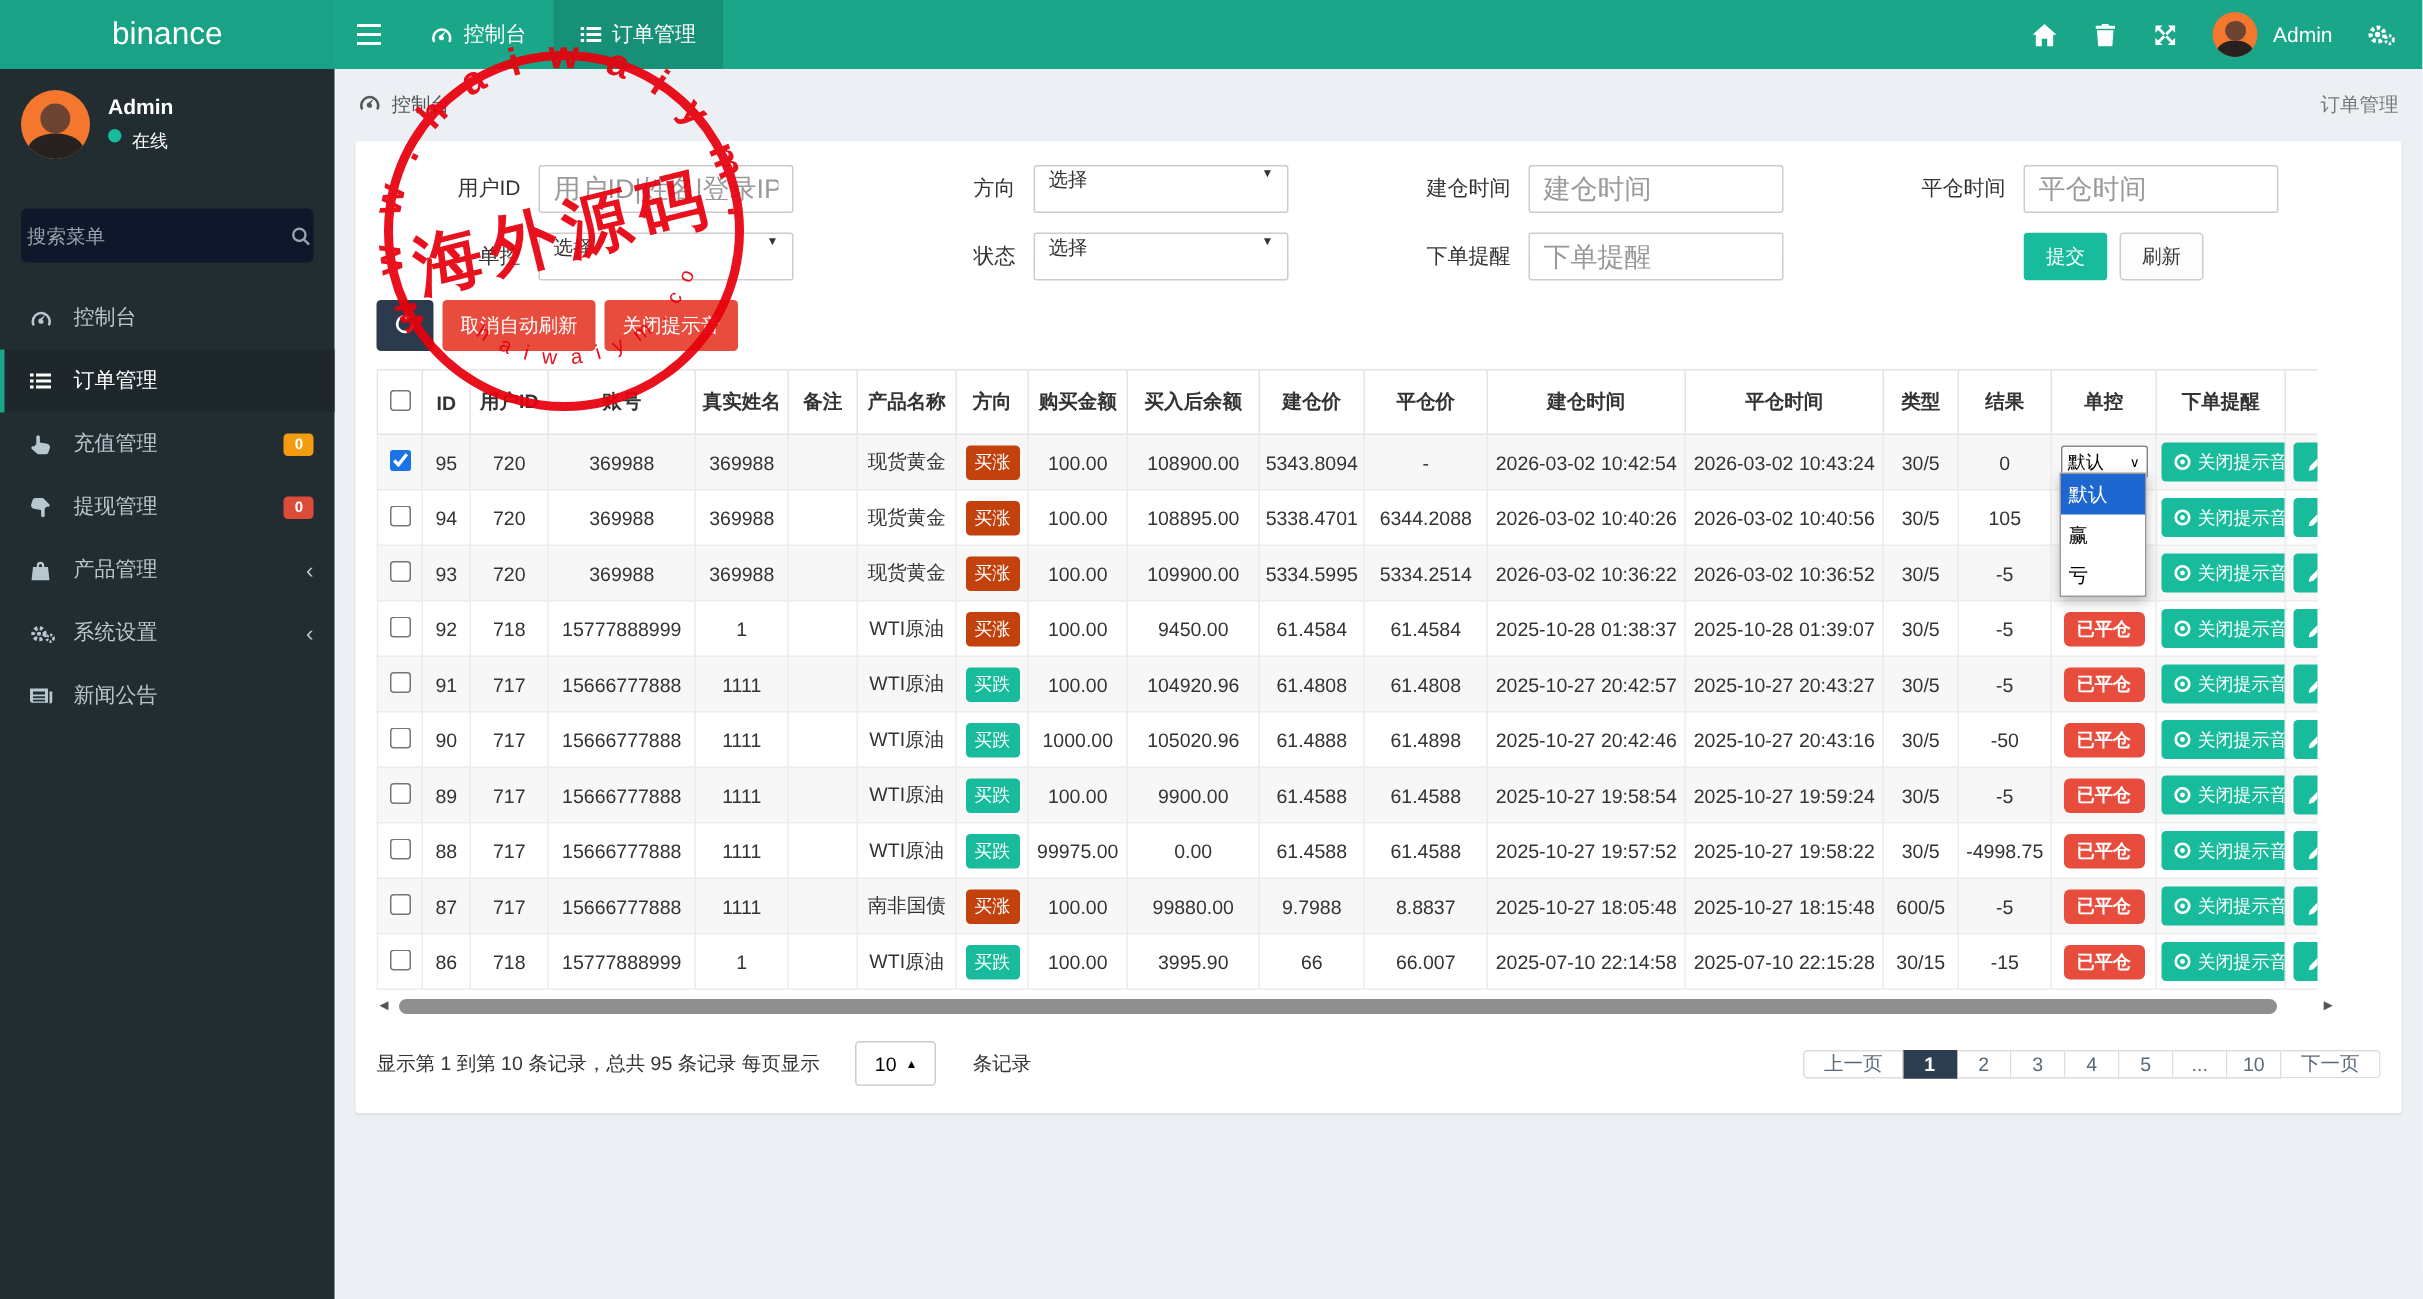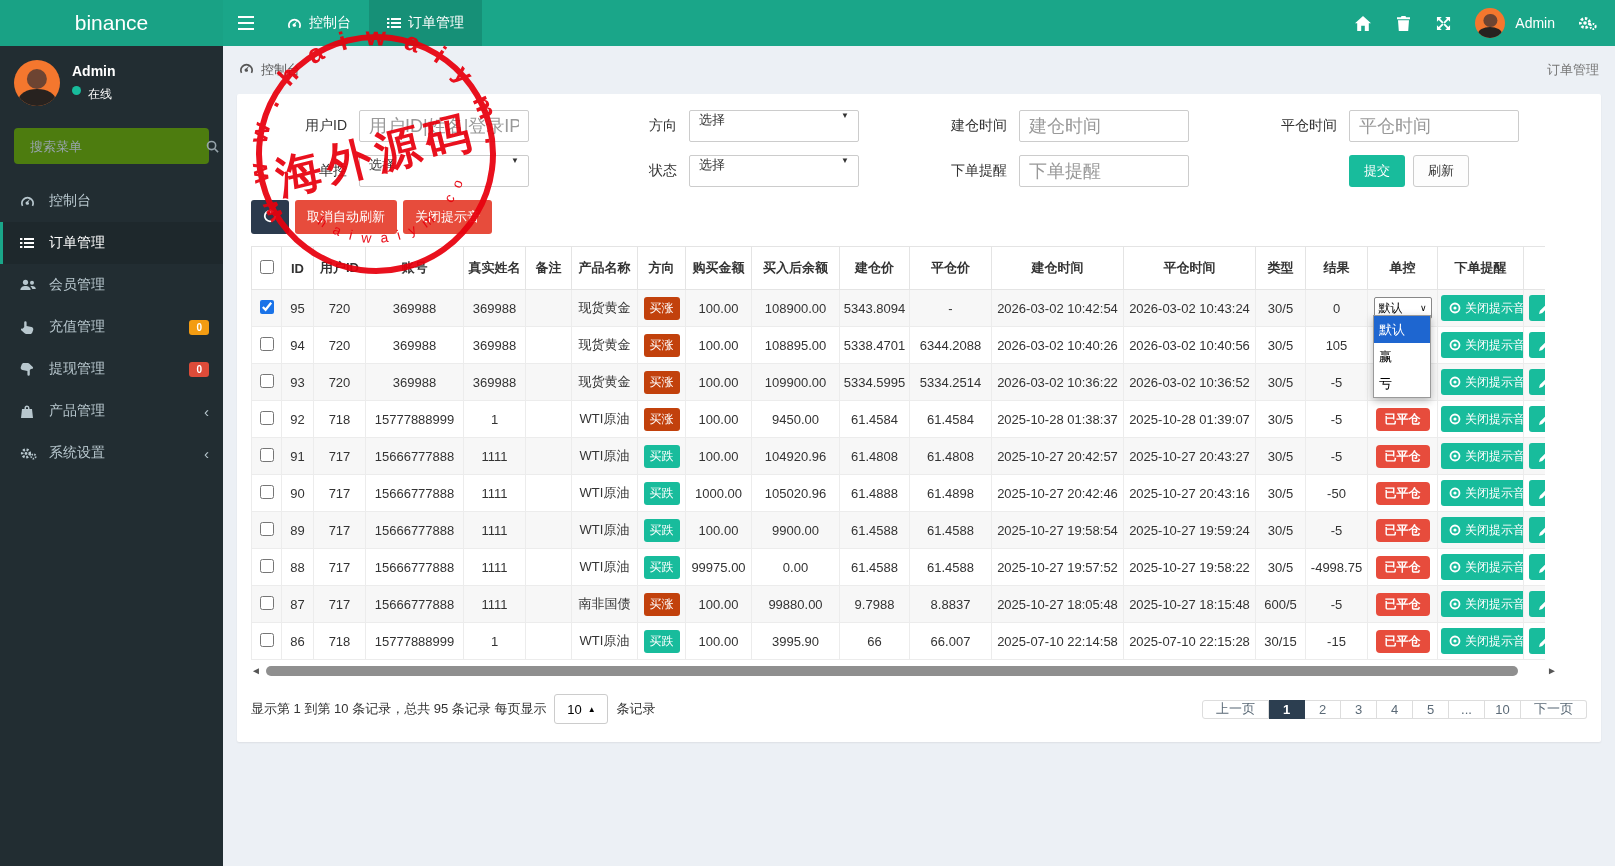--- a/index.html
+++ b/index.html
@@ -19,21 +19,21 @@
 .avatar::before{content:"";position:absolute;left:50%;top:20%;transform:translateX(-50%);width:44%;height:44%;border-radius:50%;background:#6d4432}
 .avatar::after{content:"";position:absolute;left:50%;top:64%;transform:translateX(-50%);width:80%;height:48%;border-radius:50% 50% 0 0;background:#27221f}
 .av-sm{width:30px;height:30px}
 .av-lg{width:46px;height:46px}
 
 .sidebar{position:absolute;left:0;top:46px;width:223px;height:820px;background:#222d32;z-index:5}
 .profile{display:flex;align-items:center;gap:12px;padding:14px}
 .p-name{color:#fff;font-size:14px;font-weight:bold;margin-bottom:7px}
 .p-status{display:flex;gap:7px;color:#fff;font-size:12px}
 .dot{width:9px;height:9px;border-radius:50%;background:#18bc9c}
-.side-search{margin:8px 14px 16px;height:36px;background:#4d7c0f;border-radius:4px;display:flex;align-items:center;padding:0 16px}
+.side-search{margin:19px 14px 16px;height:36px;background:#0f172a;border-radius:4px;display:flex;align-items:center;padding:0 4px}
 .side-search input{flex:1;background:transparent;border:none;outline:none;color:#ccc;font-size:13px;font-family:inherit}
 .side-search input::placeholder{color:#97a4ab}
 .side-search .sic{color:#97a4ab;display:flex}
 #sidebar-menu .menu-item{height:42px;display:flex;align-items:center;padding:0 14px 0 17px;color:#b8c7ce;font-size:14px;border-left:3px solid transparent;cursor:pointer}
 #sidebar-menu .menu-item.active{background:#1e282c;color:#fff;border-left-color:#1aa689}
 .mi-ic{width:29px;flex:none;display:flex;align-items:center}
 .mi-label{flex:1}
 .mi-badge{font-size:10px;font-weight:bold;color:#fff;border-radius:3px;padding:2px 7px}
 .mi-chev{font-size:15px;color:#b8c7ce}
 
@@ -78,21 +78,21 @@
 .dd-item{height:27px;line-height:27px;padding-left:5px;font-size:13px;color:#000;cursor:pointer}
 .dd-item.sel{background:#1e66d0;color:#fff}
 
 .hscroll{position:relative;height:13px;margin:5px 0 0;width:1336px}
 .hs-thumb{position:absolute;left:15px;top:1px;width:1252px;height:10px;background:#8f8f8f;border-radius:5px;cursor:pointer}
 .hs-arrow{position:absolute;top:0;font-size:10px;color:#555;cursor:pointer}
 .hs-left{left:0}
 .hs-right{right:30px}
 
 .tfoot{display:flex;align-items:center;justify-content:space-between;margin-top:16px}
-.summary{display:flex;align-items:center;gap:8px;font-size:13px;color:#333}
+.summary{display:flex;align-items:center;gap:24px;font-size:13px;color:#333}
 .psize{height:30px;min-width:54px;border:1px solid #ccc;border-radius:3px;background:#fff;display:inline-flex;align-items:center;justify-content:center;gap:6px;font-size:13px;cursor:pointer;font-family:inherit}
 .psize .car{font-size:8px}
 .pager{display:flex}
 .pg{min-width:36px;height:19px;border:1px solid #ddd;border-left:none;background:#fff;display:flex;align-items:center;justify-content:center;font-size:13px;color:#5b6a77;cursor:pointer}
 .pg.txt{padding:0 13px}
 .pg.first{border-left:1px solid #ddd;border-radius:3px 0 0 3px}
 .pg.last{border-radius:0 3px 3px 0}
 .pg.active{background:#2c3e50;border-color:#2c3e50;color:#fff;font-weight:bold}
 
 .stamp{position:absolute;left:220px;top:3px;z-index:99;pointer-events:none;opacity:.93}
@@ -199,31 +199,20 @@
             <rect x="0" y="9" width="2.4" height="2"></rect>
             <rect x="4" y="1" width="10" height="2"></rect>
             <rect x="4" y="5" width="10" height="2"></rect>
             <rect x="4" y="9" width="10" height="2"></rect>
           </svg>
         </span>
         <span class="mi-label">订单管理</span>
       </div>
       <div class="menu-item">
         <span class="mi-ic">
-          <svg width="16" height="12" viewBox="0 0 16 12" fill="currentColor">
-            <circle cx="5.5" cy="3.3" r="2.6"></circle>
-            <path d="M.4 11c0-2.5 2.3-4 5.1-4s5.1 1.5 5.1 4z"></path>
-            <circle cx="12" cy="3.8" r="2"></circle>
-            <path d="M12 6.9c2.1 0 3.8 1.2 3.8 3.1h-3.5c-.3-1.2-1-2.2-2-2.8.5-.2 1.1-.3 1.7-.3z"></path>
-          </svg>
-        </span>
-        <span class="mi-label">会员管理</span>
-      </div>
-      <div class="menu-item">
-        <span class="mi-ic">
           <svg width="14" height="13" viewBox="0 0 14 13" fill="currentColor">
             <path d="M4.2 6V1.4a1.2 1.2 0 0 1 2.4 0V5l4.9.9c1 .2 1.8 1.1 1.8 2.1 0 .4 0 .8-.2 1.2l-.8 2.3c-.3.9-1.1 1.5-2 1.5H6.2c-.6 0-1.2-.2-1.6-.7L1.2 9.3c-.4-.4-.4-1.1 0-1.5.4-.4 1.1-.4 1.5-.1z"></path>
           </svg>
         </span>
         <span class="mi-label">充值管理</span>
         <span class="mi-badge" style="background:#f39c12">0</span>
       </div>
       <div class="menu-item">
         <span class="mi-ic">
           <svg width="14" height="13" viewBox="0 0 14 13" fill="currentColor">
@@ -245,20 +234,32 @@
       <div class="menu-item">
         <span class="mi-ic">
           <svg width="17" height="13" viewBox="0 0 17 13">
             <circle cx="6" cy="6.5" r="3.8" fill="none" stroke="currentColor" stroke-width="2.6" stroke-dasharray="2 1.6"></circle>
             <circle cx="6" cy="6.5" r="1.4" fill="currentColor"></circle>
             <circle cx="13.5" cy="9.5" r="2.2" fill="none" stroke="currentColor" stroke-width="1.8" stroke-dasharray="1.4 1.1"></circle>
           </svg>
         </span>
         <span class="mi-label">系统设置</span>
         <span class="mi-chev">‹</span>
+      </div>
+      <div class="menu-item">
+        <span class="mi-ic">
+          <svg width="15" height="12" viewBox="0 0 15 12">
+            <path d="M0 1h12v9.5H1.5A1.5 1.5 0 0 1 0 9z" fill="currentColor"></path>
+            <path d="M13 3h2v6.5c0 .8-.7 1.5-1.5 1.5H13z" fill="currentColor"></path>
+            <rect x="2" y="3" width="8" height="2" fill="#222d32"></rect>
+            <rect x="2" y="6.2" width="8" height="1.2" fill="#222d32"></rect>
+            <rect x="2" y="8.4" width="8" height="1.2" fill="#222d32"></rect>
+          </svg>
+        </span>
+        <span class="mi-label">新闻公告</span>
       </div>
     </div>
 </div>
 
 <div class="content">
   <div class="c-header">
     <div class="bc-left">
       <span><svg width="15" height="13" viewBox="0 0 16 14" fill="#555">
             <path d="M8 2a7 7 0 0 0-7 7c0 1.2.3 2.3.9 3.2l1.5-.9A5.3 5.3 0 0 1 8 3.7a5.3 5.3 0 0 1 4.6 7.6l1.5.9c.6-.9.9-2 .9-3.2a7 7 0 0 0-7-7z"></path>
             <path d="M8 10.6a1.5 1.5 0 0 0 .7-2.9l2.5-4-3.7 3.2a1.5 1.5 0 0 0 .5 3.7z"></path>

